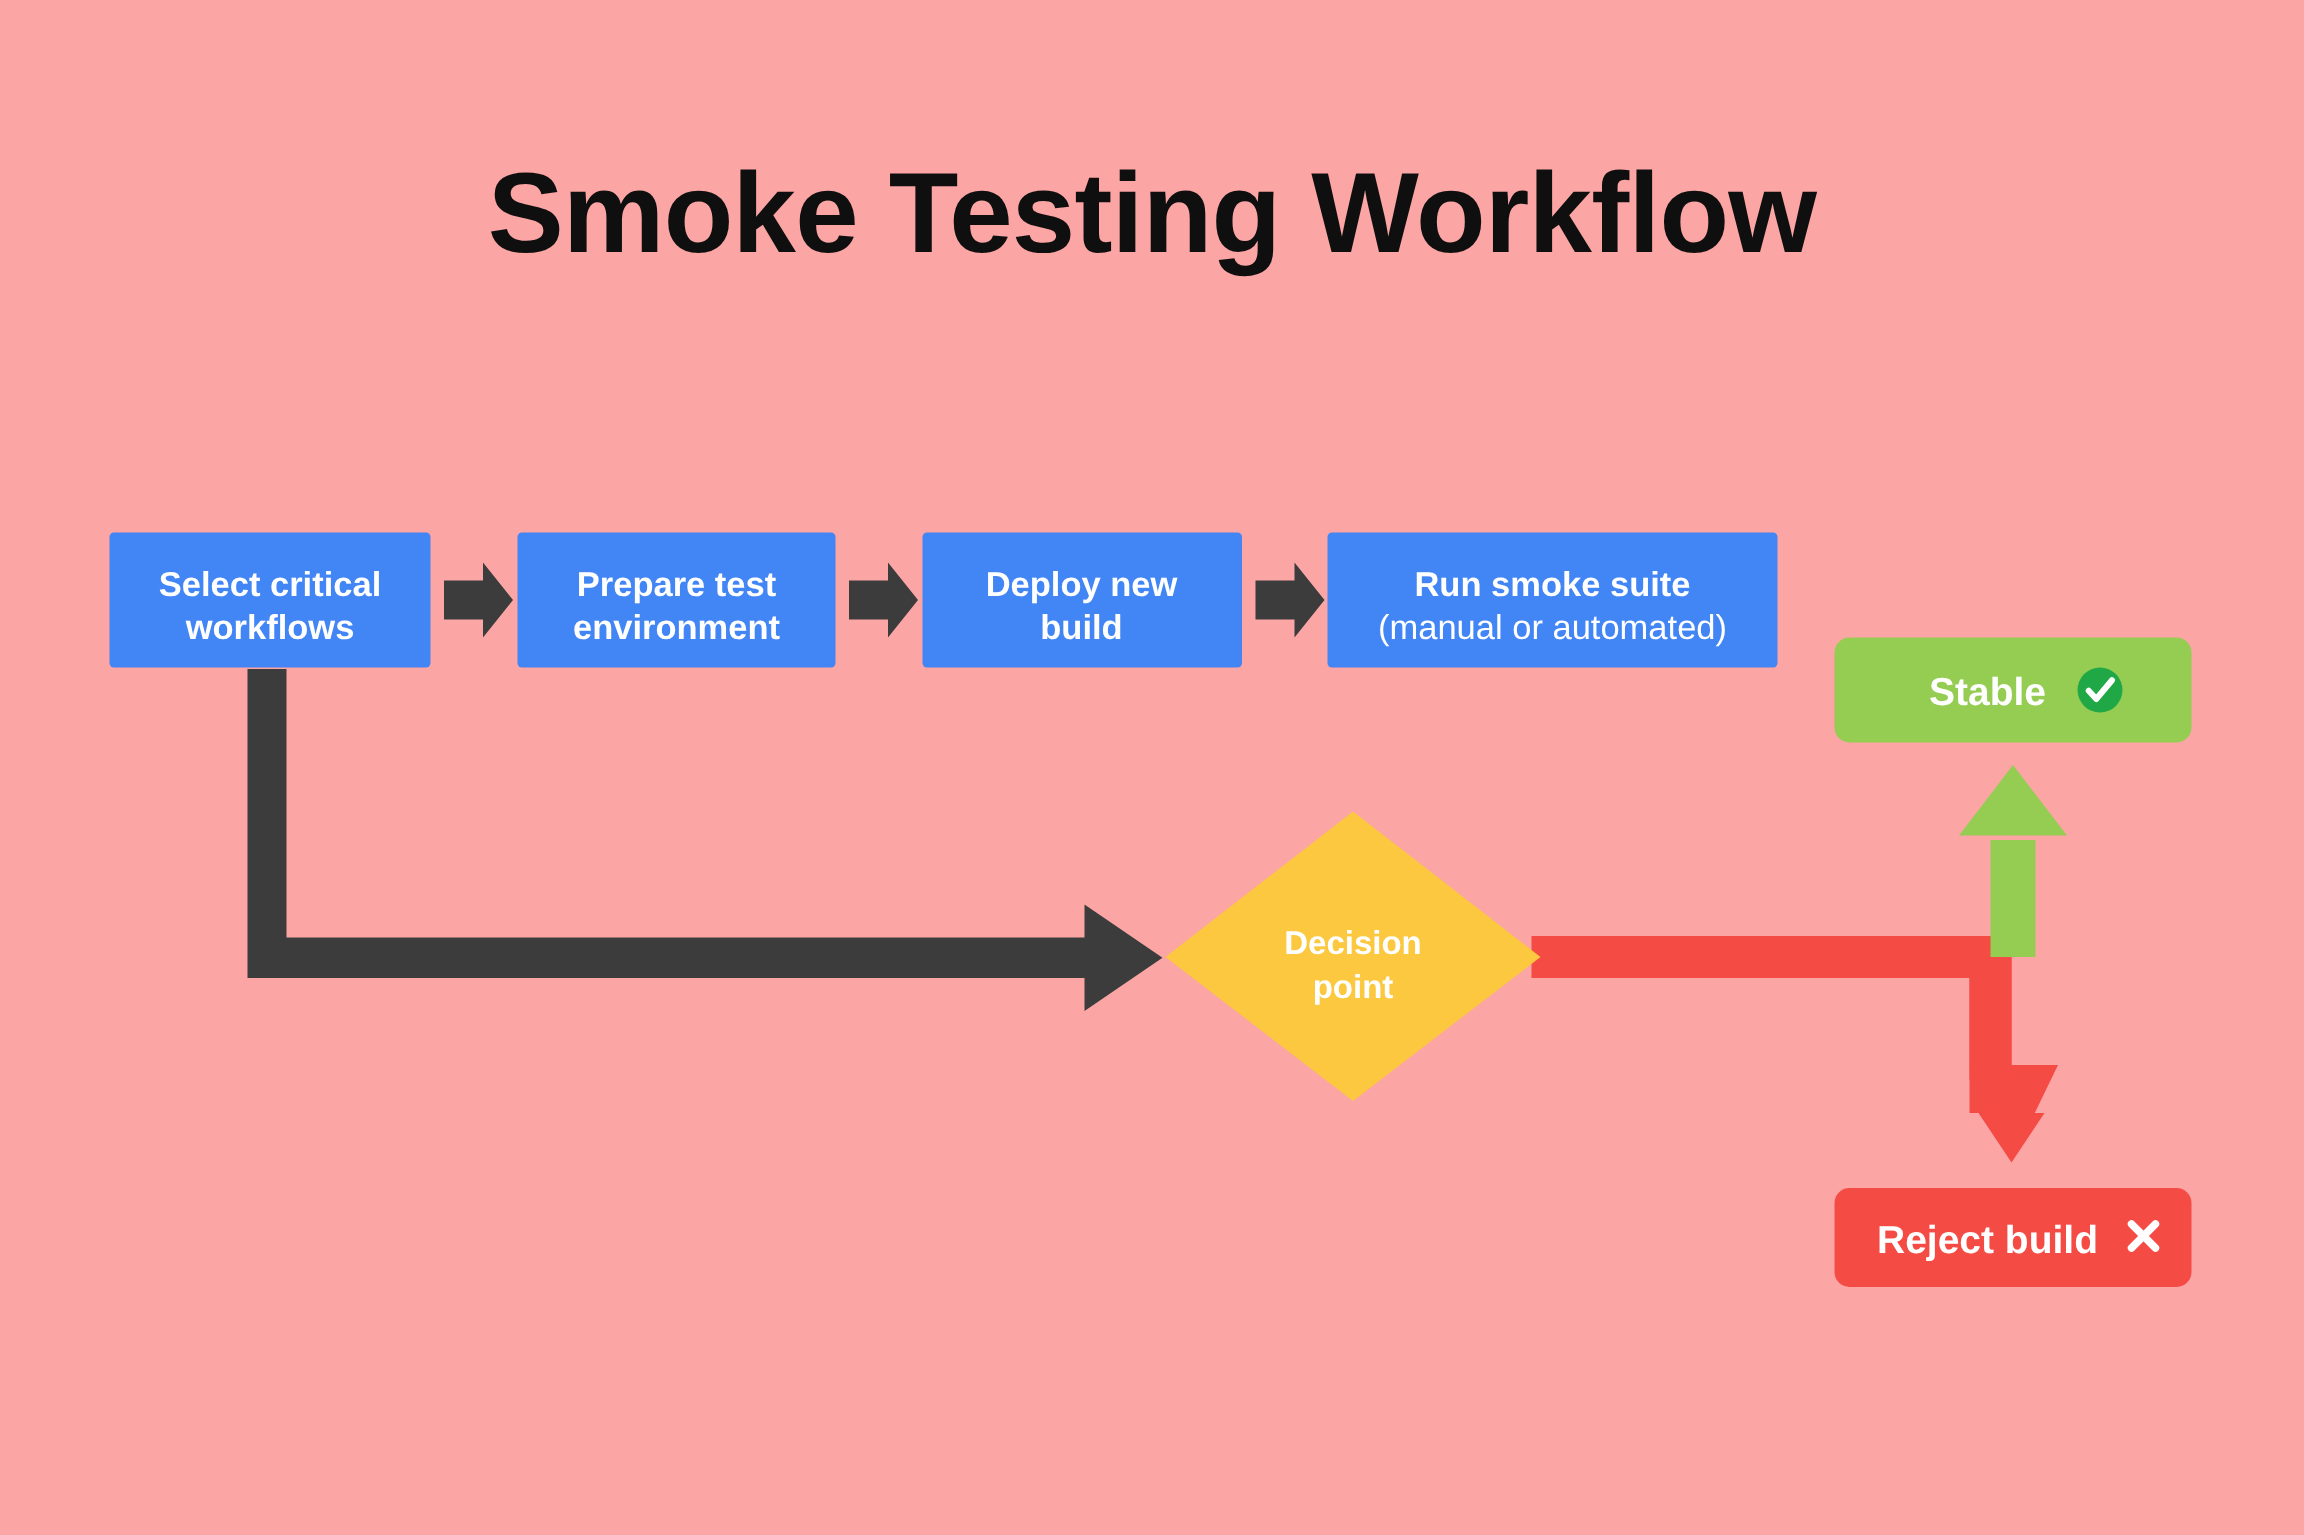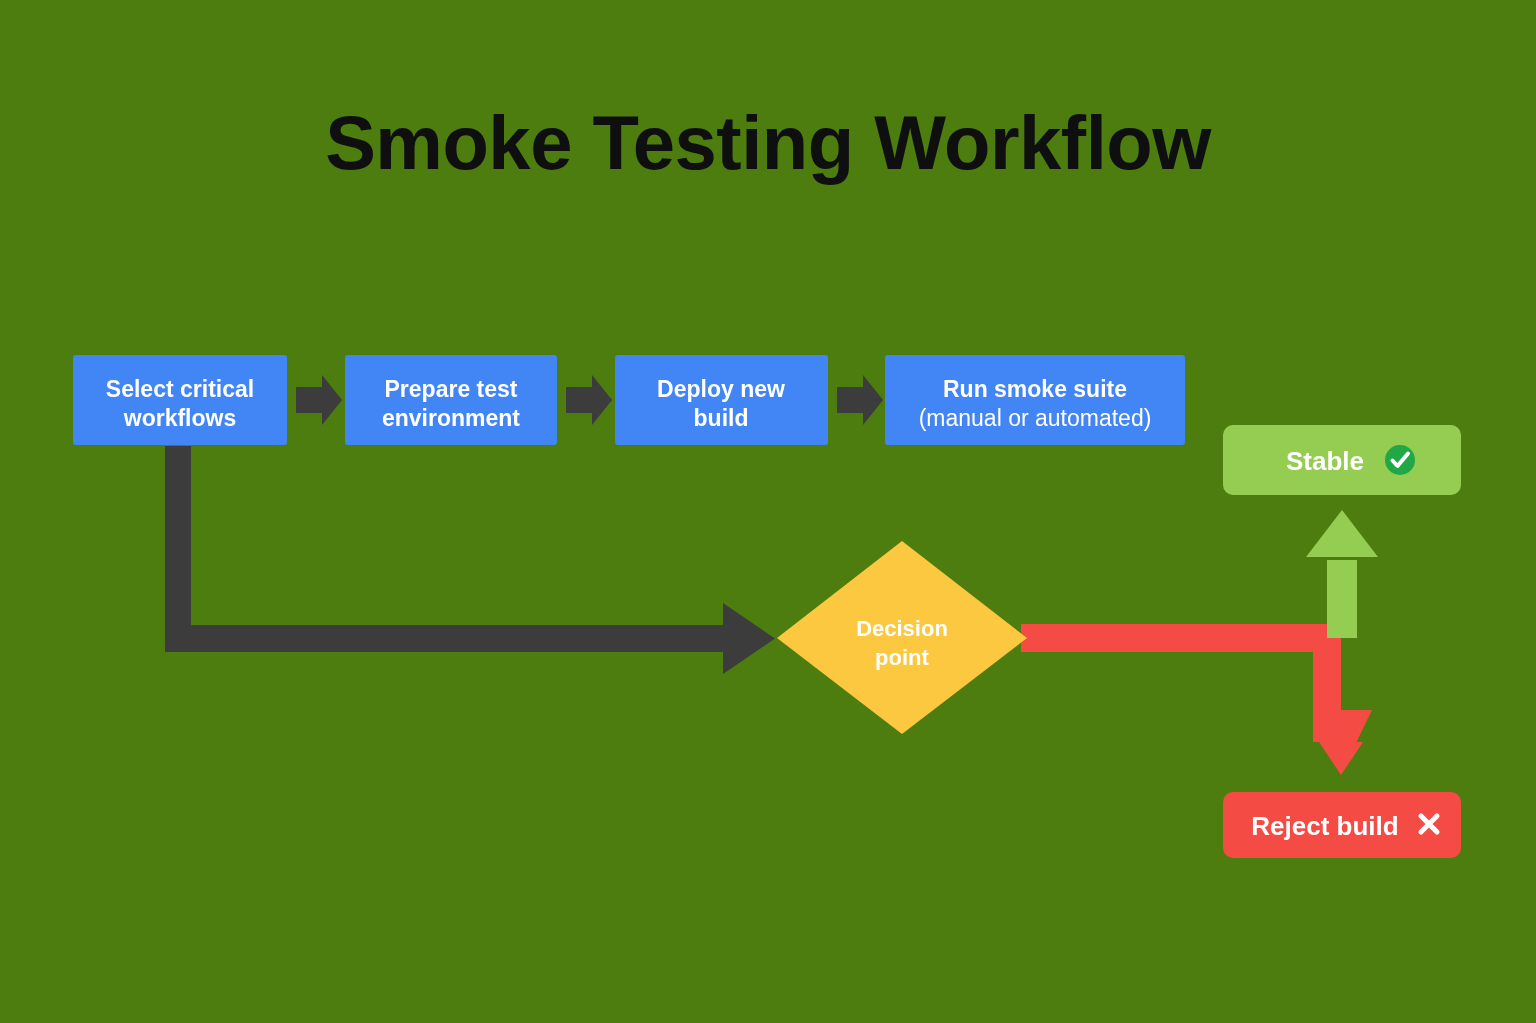--- a/index.html
+++ b/index.html
@@ -10,21 +10,21 @@
     width: 1536px;
     height: 1023px;
     background: #F7F7F5;
     font-family: "Liberation Sans", sans-serif;
     overflow: hidden;
   }
   #canvas {
     position: relative;
     width: 1536px;
     height: 1023px;
-    background: #4d7c0f;
+    background: #fca5a5;
   }
   #title {
     position: absolute;
     left: 0;
     top: 98px;
     width: 1536px;
     text-align: center;
     font-family: "Liberation Sans", sans-serif;
     font-weight: bold;
     font-size: 76px;

